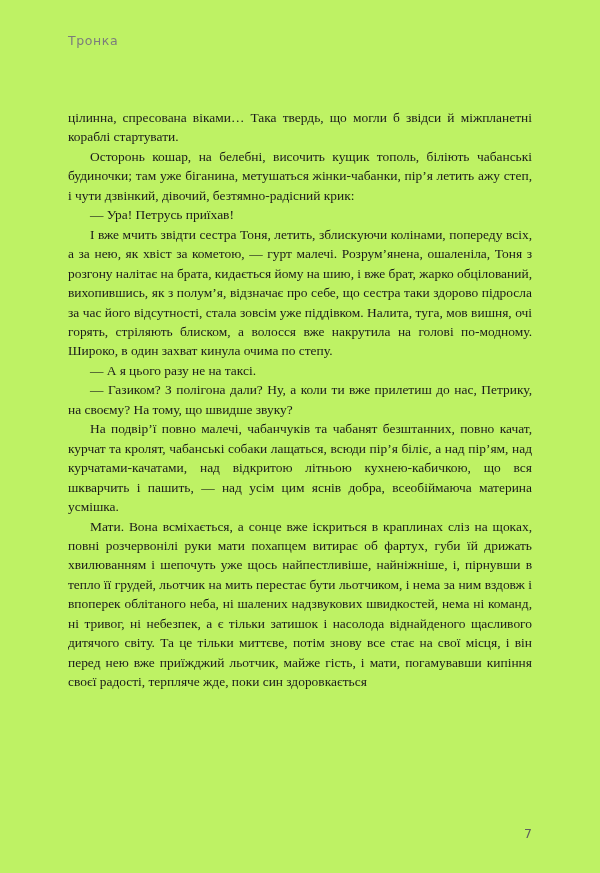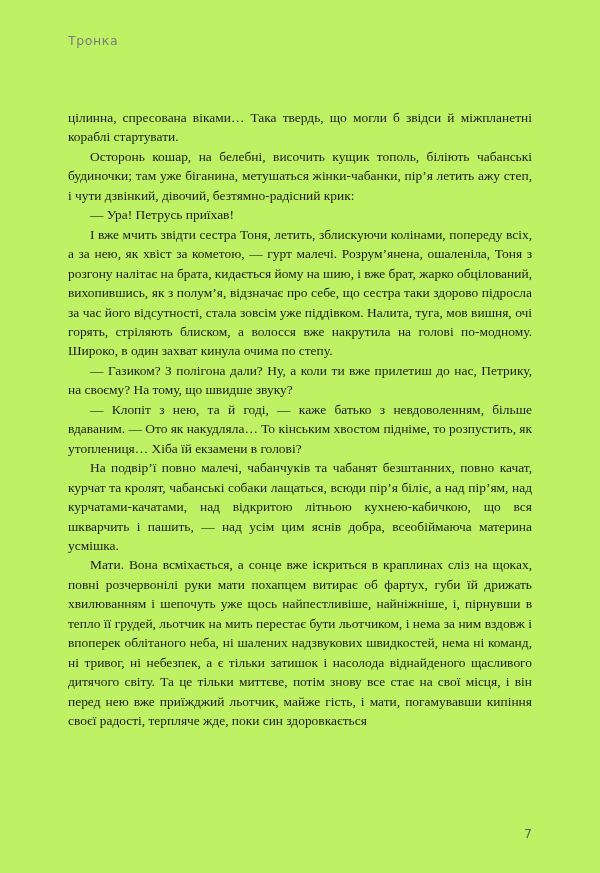--- a/index.html
+++ b/index.html
@@ -85,21 +85,21 @@
 
 <div class="page">
 
   <div class="running-head">Тронка</div>
 
   <div class="text-block">
     <p class="para cont">цілинна, спресована віками… Така твердь, що могли б звідси й міжпланетні кораблі стартувати.</p>
     <p class="para indent">Осторонь кошар, на белебні, височить кущик тополь, біліють чабанські будиночки; там уже біганина, метушаться жінки-чабанки, пір’я летить ажу степ, і чути дзвінкий, дівочий, безтямно-радісний крик:</p>
     <p class="para dialogue">— Ура! Петрусь приїхав!</p>
     <p class="para indent">І вже мчить звідти сестра Тоня, летить, зблискуючи колінами, попереду всіх, а за нею, як хвіст за кометою, — гурт малечі. Розрум’янена, ошаленіла, Тоня з розгону налітає на брата, кидається йому на шию, і вже брат, жарко обцілований, вихопившись, як з полум’я, відзначає про себе, що сестра таки здорово підросла за час його відсутності, стала зовсім уже піддівком. Налита, туга, мов вишня, очі горять, стріляють блиском, а волосся вже накрутила на голові по-модному. Широко, в один захват кинула очима по степу.</p>
+    <p class="para dialogue">— А я цього разу не на таксі.</p>
     <p class="para dialogue">— Газиком? З полігона дали? Ну, а коли ти вже прилетиш до нас, Петрику, на своєму? На тому, що швидше звуку?</p>
-    <p class="para dialogue">— Клопіт з нею, та й годі, — каже батько з невдоволенням, більше вдаваним. — Ото як накудляла… То кінським хвостом підніме, то розпустить, як утоплениця… Хіба їй екзамени в голові?</p>
     <p class="para indent">На подвір’ї повно малечі, чабанчуків та чабанят безштанних, повно качат, курчат та кролят, чабанські собаки лащаться, всюди пір’я біліє, а над пір’ям, над курчатами-качатами, над відкритою літньою кухнею-кабичкою, що вся шкварчить і пашить, — над усім цим яснів добра, всеобіймаюча материна усмішка.</p>
     <p class="para indent">Мати. Вона всміхається, а сонце вже іскриться в краплинах сліз на щоках, повні розчервонілі руки мати похапцем витирає об фартух, губи їй дрижать хвилюванням і шепочуть уже щось найпестливіше, найніжніше, і, пірнувши в тепло її грудей, льотчик на мить перестає бути льотчиком, і нема за ним вздовж і впоперек облітаного неба, ні шалених надзвукових швидкостей, нема ні команд, ні тривог, ні небезпек, а є тільки затишок і насолода віднайденого щасливого дитячого світу. Та це тільки миттєве, потім знову все стає на свої місця, і він перед нею вже приїжджий льотчик, майже гість, і мати, погамувавши кипіння своєї радості, терпляче жде, поки син здоровкається</p>
   </div>
 
   <div class="folio">7</div>
 
 </div>
 
 </body></html>

